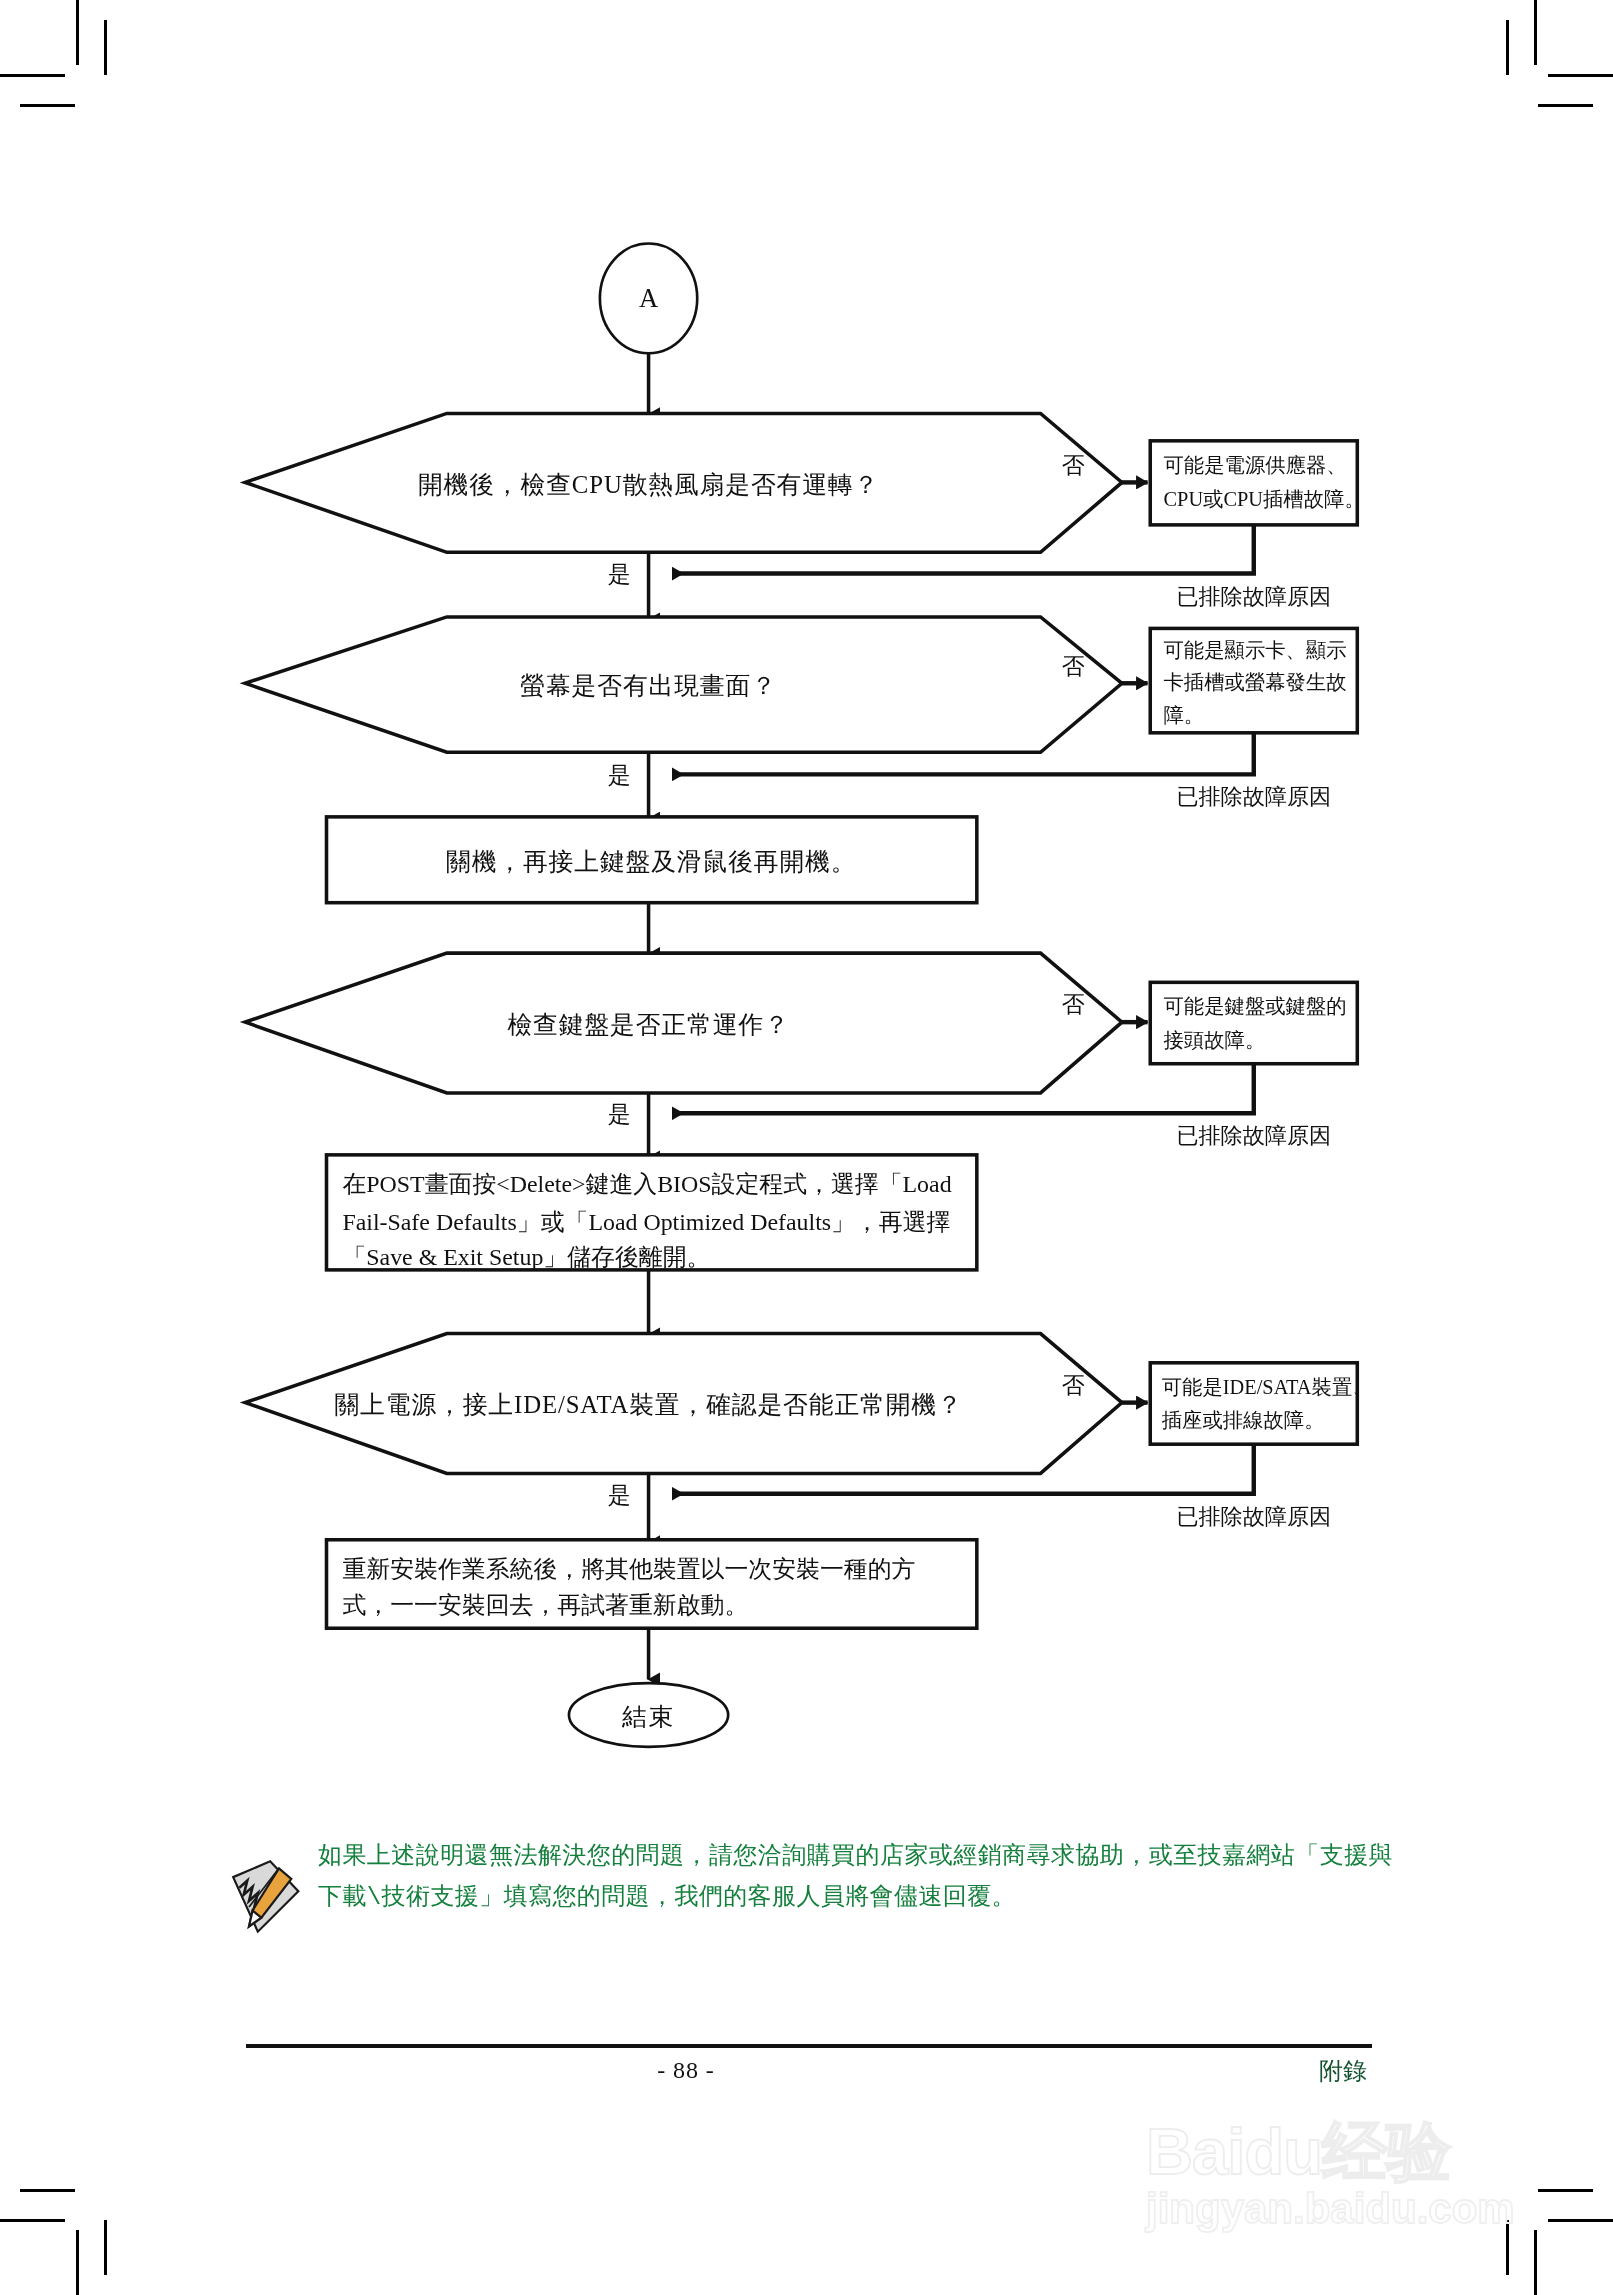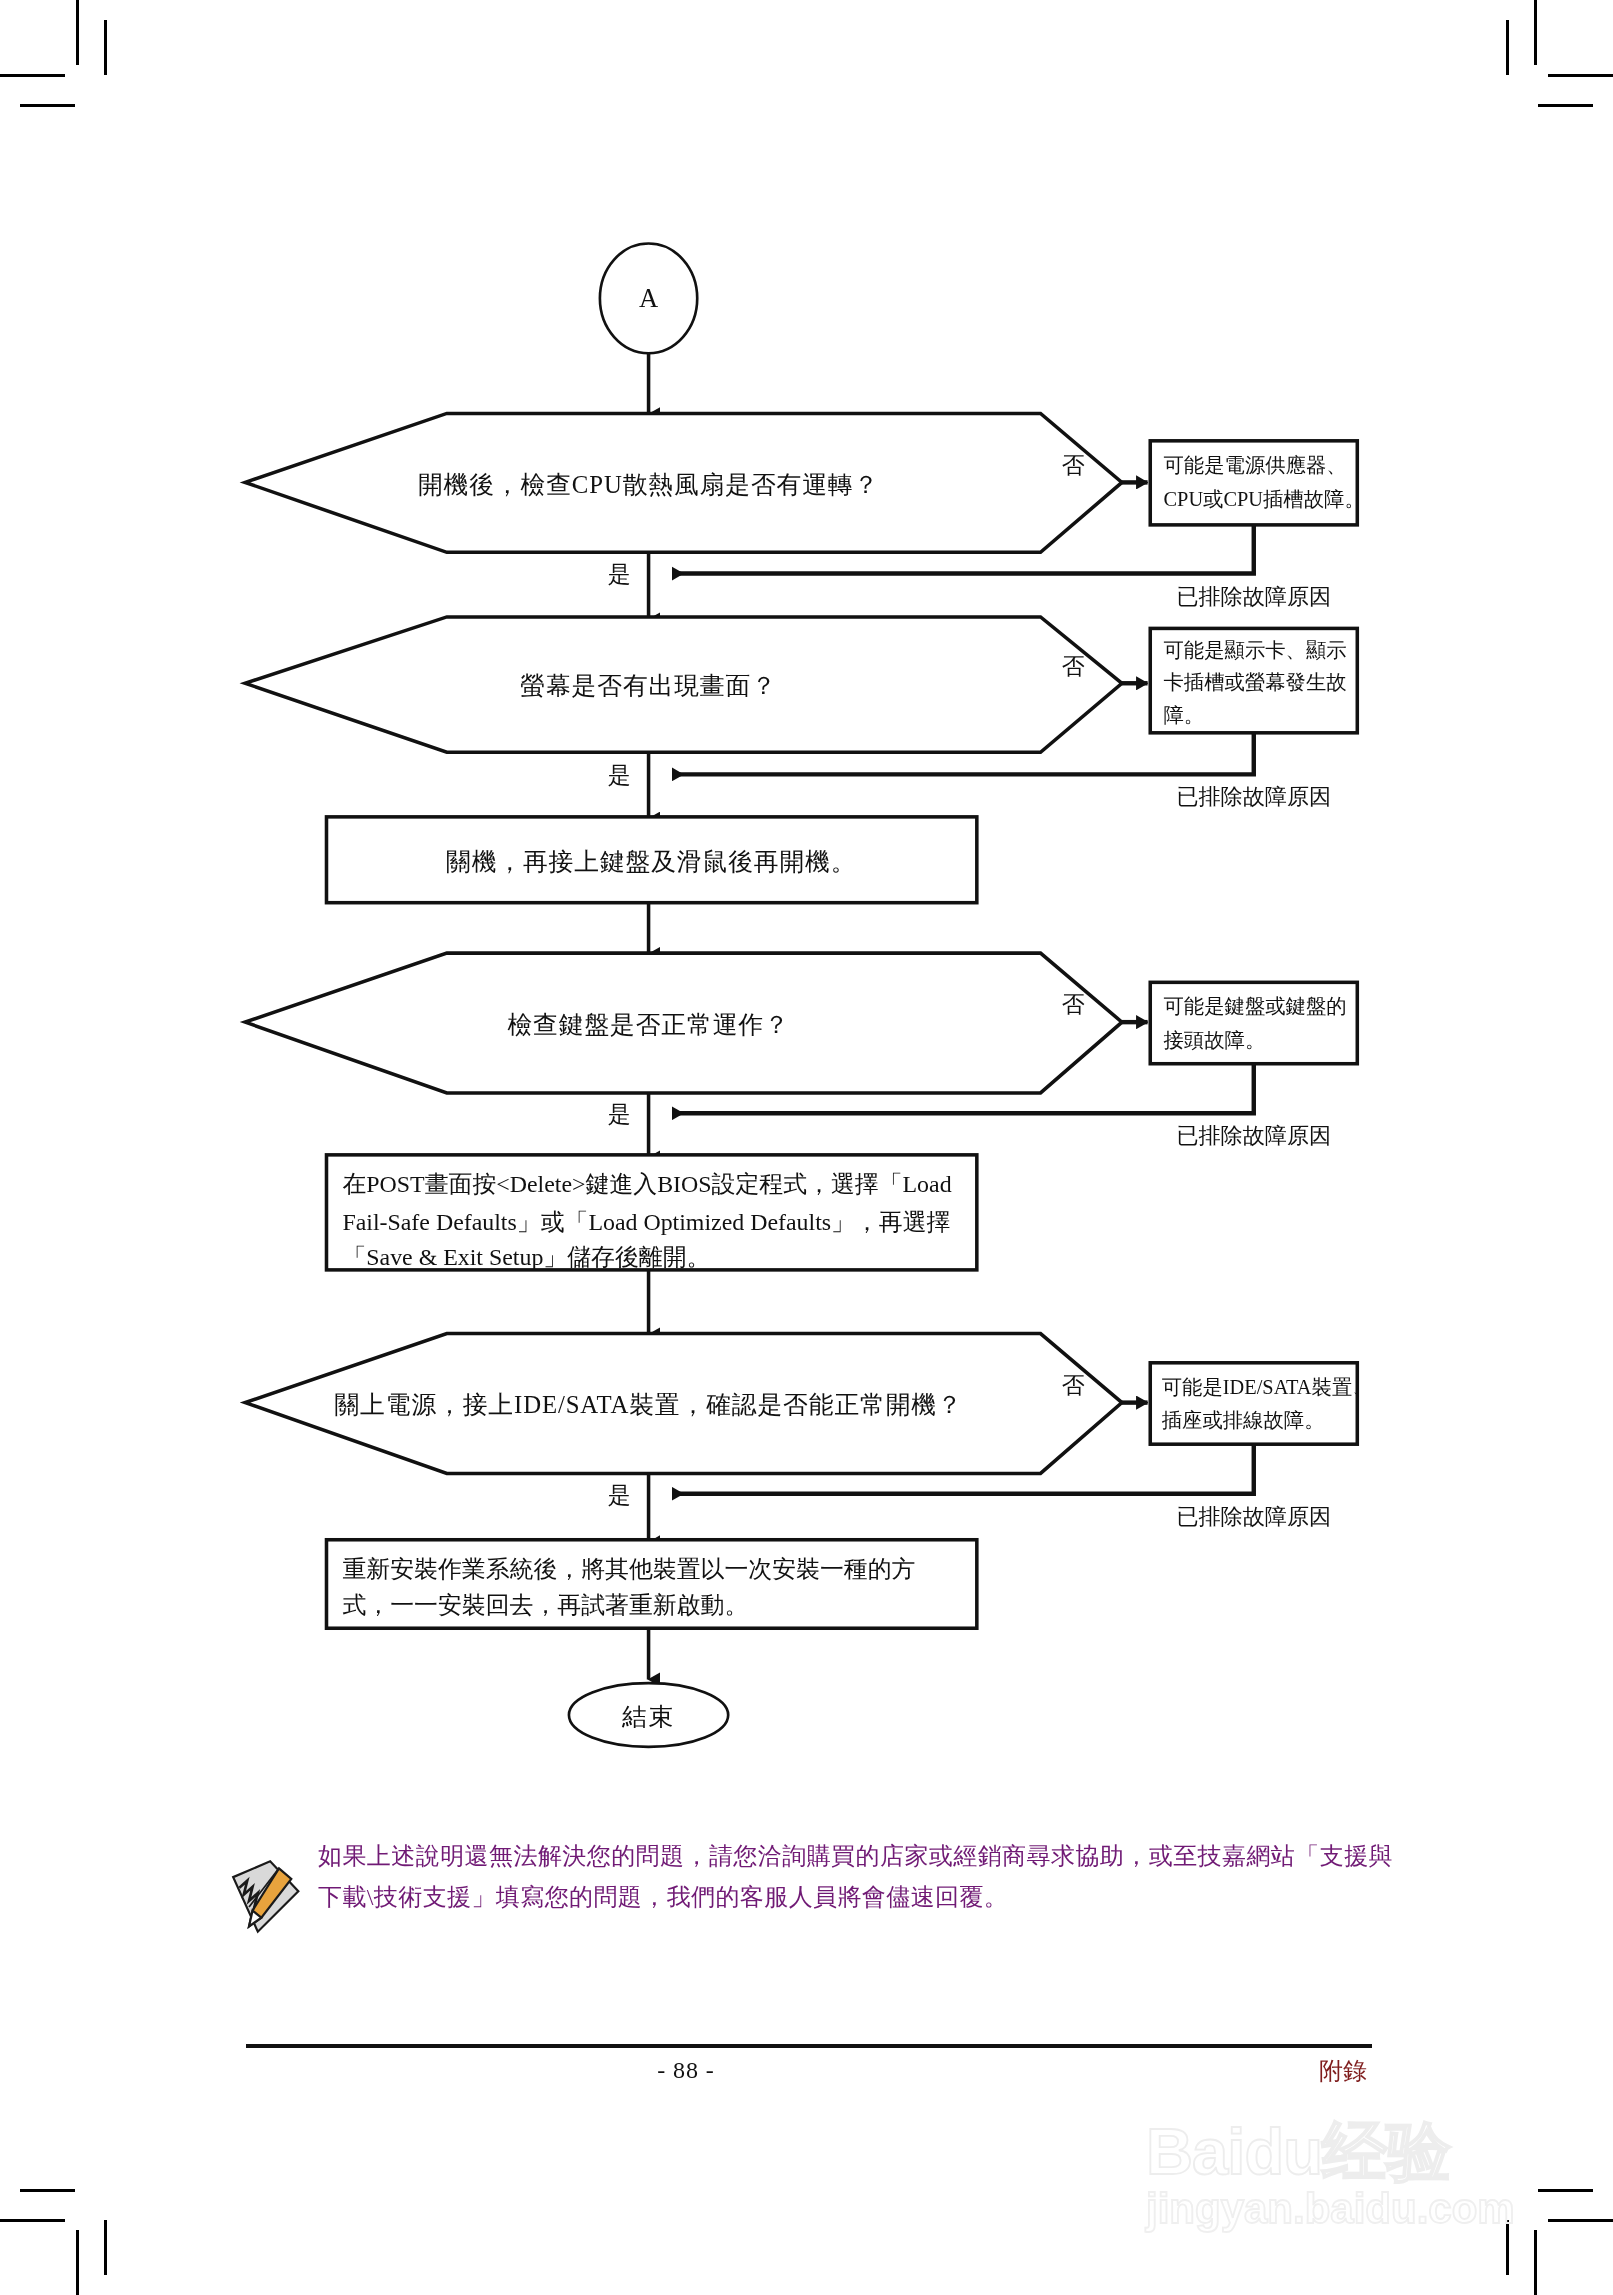--- a/index.html
+++ b/index.html
@@ -20,33 +20,33 @@
   .shape-stroke{fill:#fff;stroke:#111;}
 
   
   .note{
     position:absolute;left:226px;top:1836px;width:1168px;
     display:flex;align-items:flex-start;gap:16px;
   }
   .note-icon{width:76px;height:81px;flex:0 0 76px;margin-top:19.5px;}
   .note-text{
     font-size:24px;line-height:1.72;letter-spacing:0.4px;
-    font-family:Liberation Serif, serif;
-    color:#701a75;width:1075px;text-align:justify;
+    font-family:Liberation Mono, monospace;
+    color:#15803d;width:1075px;text-align:justify;
   }
 
   
   .footer-rule{position:absolute;left:246px;top:2044px;width:1126px;height:4.4px;background:#111;}
   .footer-page{
     position:absolute;left:0;top:2057px;width:1372px;text-align:center;
     font-size:24px;letter-spacing:0.9px;color:#111;
   }
   .footer-sec{
     position:absolute;right:246px;top:2055px;
-    font-size:24px;color:#7f1d1d;
+    font-size:24px;color:#14532d;
     font-family:"Liberation Serif","DejaVu Serif",serif;
   }
 
   
   .wm{position:absolute;left:1146px;top:2119px;width:416px;user-select:none;}
   .wm-main{
     font-family:"Liberation Sans","DejaVu Sans",sans-serif;
     font-size:65px;font-weight:bold;letter-spacing:-0.9px;line-height:1;
     color:transparent;-webkit-text-stroke:1.8px #ededed;
   }

